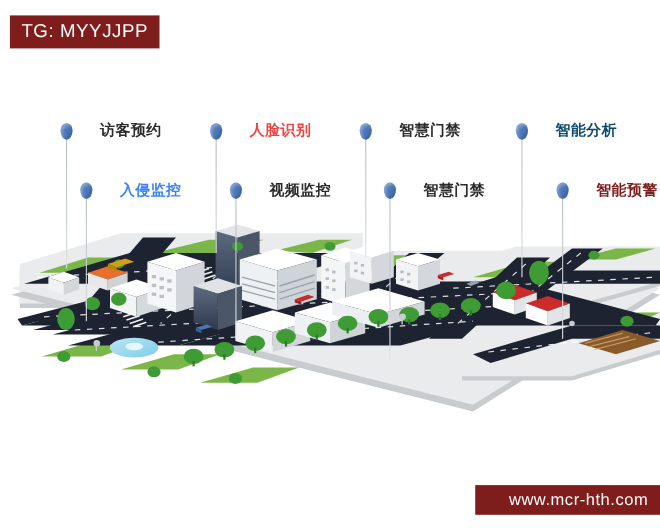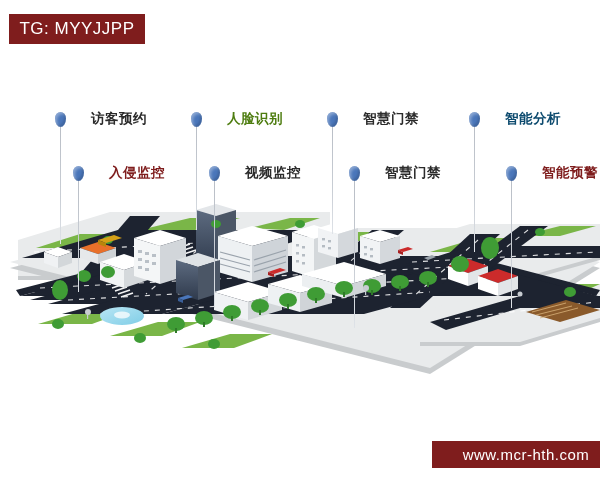--- a/index.html
+++ b/index.html
@@ -437,26 +437,26 @@
 
 <div id="pins-layer">
     <div class="pin-group" style="left: 55px; top: 112px;">
       <div class="pin-stem" style="height: 118px;"></div>
       <div class="pin-head" style="background: rgb(74, 118, 186);"></div>
       <div class="pin-label" style="color: rgb(43, 43, 43);">访客预约</div>
     </div>
     <div class="pin-group" style="left: 73px; top: 166px;">
       <div class="pin-stem" style="height: 112px;"></div>
       <div class="pin-head" style="background: rgb(74, 118, 186);"></div>
-      <div class="pin-label" style="color: #7f1d1d; text-align: center;">入侵监控</div>
+      <div class="pin-label" style="color: #3b82f6; text-align: center;">入侵监控</div>
     </div>
     <div class="pin-group" style="left: 191px; top: 112px;">
       <div class="pin-stem" style="height: 104px;"></div>
       <div class="pin-head" style="background: rgb(74, 118, 186);"></div>
-      <div class="pin-label" style="color: #4d7c0f;">人脸识别</div>
+      <div class="pin-label" style="color: #ef4444;">人脸识别</div>
     </div>
     <div class="pin-group" style="left: 209px; top: 166px;">
       <div class="pin-stem" style="height: 128px;"></div>
       <div class="pin-head" style="background: rgb(74, 118, 186);"></div>
       <div class="pin-label" style="color: rgb(43, 43, 43);">视频监控</div>
     </div>
     <div class="pin-group" style="left: 327px; top: 112px;">
       <div class="pin-stem" style="height: 108px;"></div>
       <div class="pin-head" style="background: rgb(74, 118, 186);"></div>
       <div class="pin-label" style="color: rgb(43, 43, 43);">智慧门禁</div>

